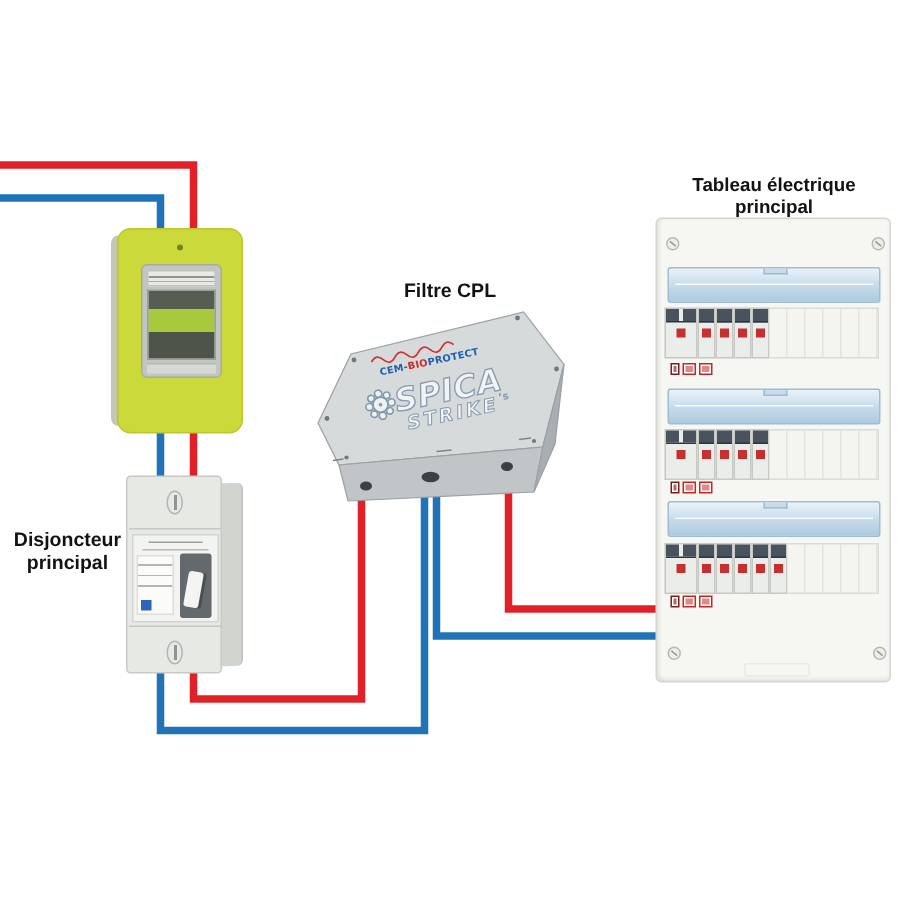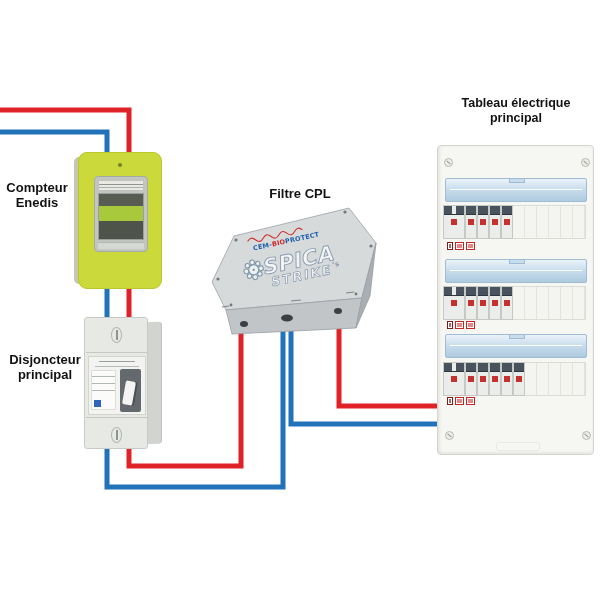--- a/index.html
+++ b/index.html
@@ -7,21 +7,21 @@
           font-family:"Liberation Sans",sans-serif;}
   svg.layer{position:absolute;left:0;top:0;width:600px;height:600px;}
 
   
   .label{position:absolute;display:flex;flex-direction:column;align-items:center;
          font-weight:700;font-size:13px;line-height:15px;color:#121212;text-align:center;}
   .label span{white-space:nowrap;}
   .label-compteur{left:2px;top:180px;width:70px;}
   .label-disjoncteur{left:3px;top:352px;width:84px;text-align:center;}
   .label-filtre{left:255px;top:186px;width:90px;}
-  .label-tableau{left:438px;top:96px;width:156px;font-size:12.5px;justify-content:flex-end;}
+  .label-tableau{left:438px;top:116px;width:156px;font-size:12.5px;justify-content:flex-end;}
 
   
   .meter{position:absolute;left:74px;top:152px;width:88px;height:137px;}
   .meter-side{position:absolute;left:0;top:5px;width:10px;height:127px;background:#c2c8b4;
               border-radius:5px 0 0 5px;}
   .meter-body{position:absolute;left:4px;top:0;width:84px;height:137px;background:#ccd93a;
               border:1px solid #bac72d;border-radius:9px;box-sizing:border-box;}
   .meter-seal{position:absolute;left:44px;top:11px;width:4px;height:4px;border-radius:50%;
               background:#76822a;}
   .meter-display{position:absolute;left:20px;top:24px;width:54px;height:76px;background:#c2c6c1;
@@ -263,24 +263,20 @@
       </div>
     <div class="sticker-row sr-3">
       <span class="stk stk-dark"></span>
       <span class="stk"></span>
       <span class="stk"></span>
     </div>
 
     <div class="panel-emboss"></div>
   </div>
 
-  <div class="label label-compteur">
-    <span>Compteur</span>
-    <span>Enedis</span>
-  </div>
   <div class="label label-disjoncteur">
     <span>Disjoncteur</span>
     <span>principal</span>
   </div>
   <div class="label label-filtre">
     <span>Filtre CPL</span>
   </div>
   <div class="label label-tableau">
     <span>Tableau électrique</span>
     <span>principal</span>

